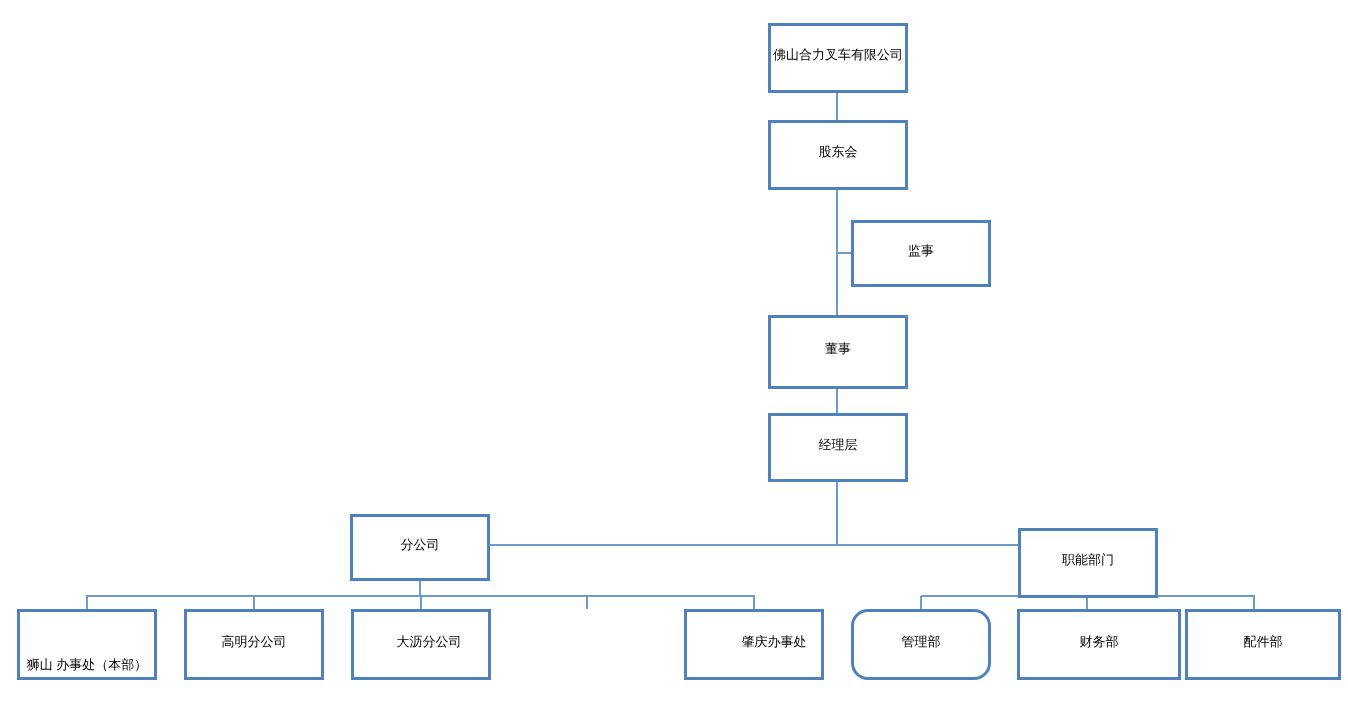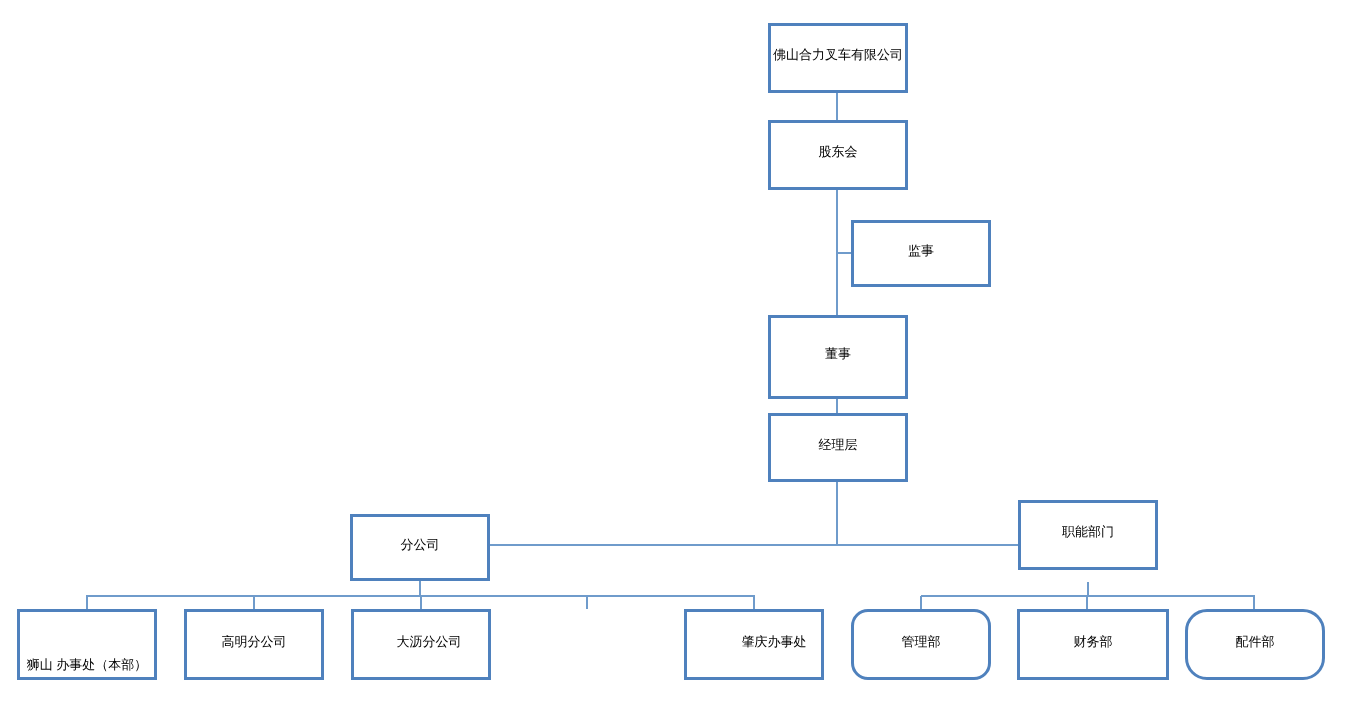--- a/index.html
+++ b/index.html
@@ -69,46 +69,46 @@
     <div class="connector" style="left: 1253px; top: 596px; width: 2px; height: 13px;"></div>
     <div class="node" style="left: 768px; top: 23px; width: 140px; height: 70px;">
       <span>佛山合力叉车有限公司</span>
     </div>
     <div class="node" style="left: 768px; top: 120px; width: 140px; height: 70px;">
       <span>股东会</span>
     </div>
     <div class="node" style="left: 851px; top: 220px; width: 140px; height: 67px;">
       <span>监事</span>
     </div>
-    <div class="node" style="left: 768px; top: 315px; width: 140px; height: 84px;">
+    <div class="node" style="left: 768px; top: 315px; width: 140px; height: 74px;">
       <span>董事</span>
     </div>
     <div class="node" style="left: 768px; top: 413px; width: 140px; height: 69px;">
       <span>经理层</span>
     </div>
     <div class="node" style="left: 350px; top: 514px; width: 140px; height: 67px;">
       <span>分公司</span>
     </div>
-    <div class="node" style="left: 1018px; top: 500px; width: 140px; height: 70px;">
+    <div class="node" style="left: 1018px; top: 528px; width: 140px; height: 70px;">
       <span>职能部门</span>
     </div>
     <div class="node" style="left: 17px; top: 609px; width: 140px; height: 71px; align-items: flex-end;">
       <span>狮山 办事处（本部）</span>
     </div>
     <div class="node" style="left: 184px; top: 609px; width: 140px; height: 71px;">
       <span>高明分公司</span>
     </div>
     <div class="node" style="left: 351px; top: 609px; width: 140px; height: 71px; padding-left: 16px;">
       <span>大沥分公司</span>
     </div>
     <div class="node" style="left: 684px; top: 609px; width: 140px; height: 71px; padding-left: 40px;">
       <span>肇庆办事处</span>
     </div>
     <div class="node" style="left: 851px; top: 609px; width: 140px; height: 71px; border-radius: 17px;">
       <span>管理部</span>
     </div>
-    <div class="node" style="left: 1017px; top: 609px; width: 152px; height: 71px;">
+    <div class="node" style="left: 1017px; top: 609px; width: 164px; height: 71px;">
       <span>财务部</span>
     </div>
-    <div class="node" style="left: 1185px; top: 609px; width: 140px; height: 71px; border-radius: 22px;">
+    <div class="node" style="left: 1185px; top: 609px; width: 156px; height: 71px;">
       <span>配件部</span>
     </div>
   </div>
 
 </body></html>

